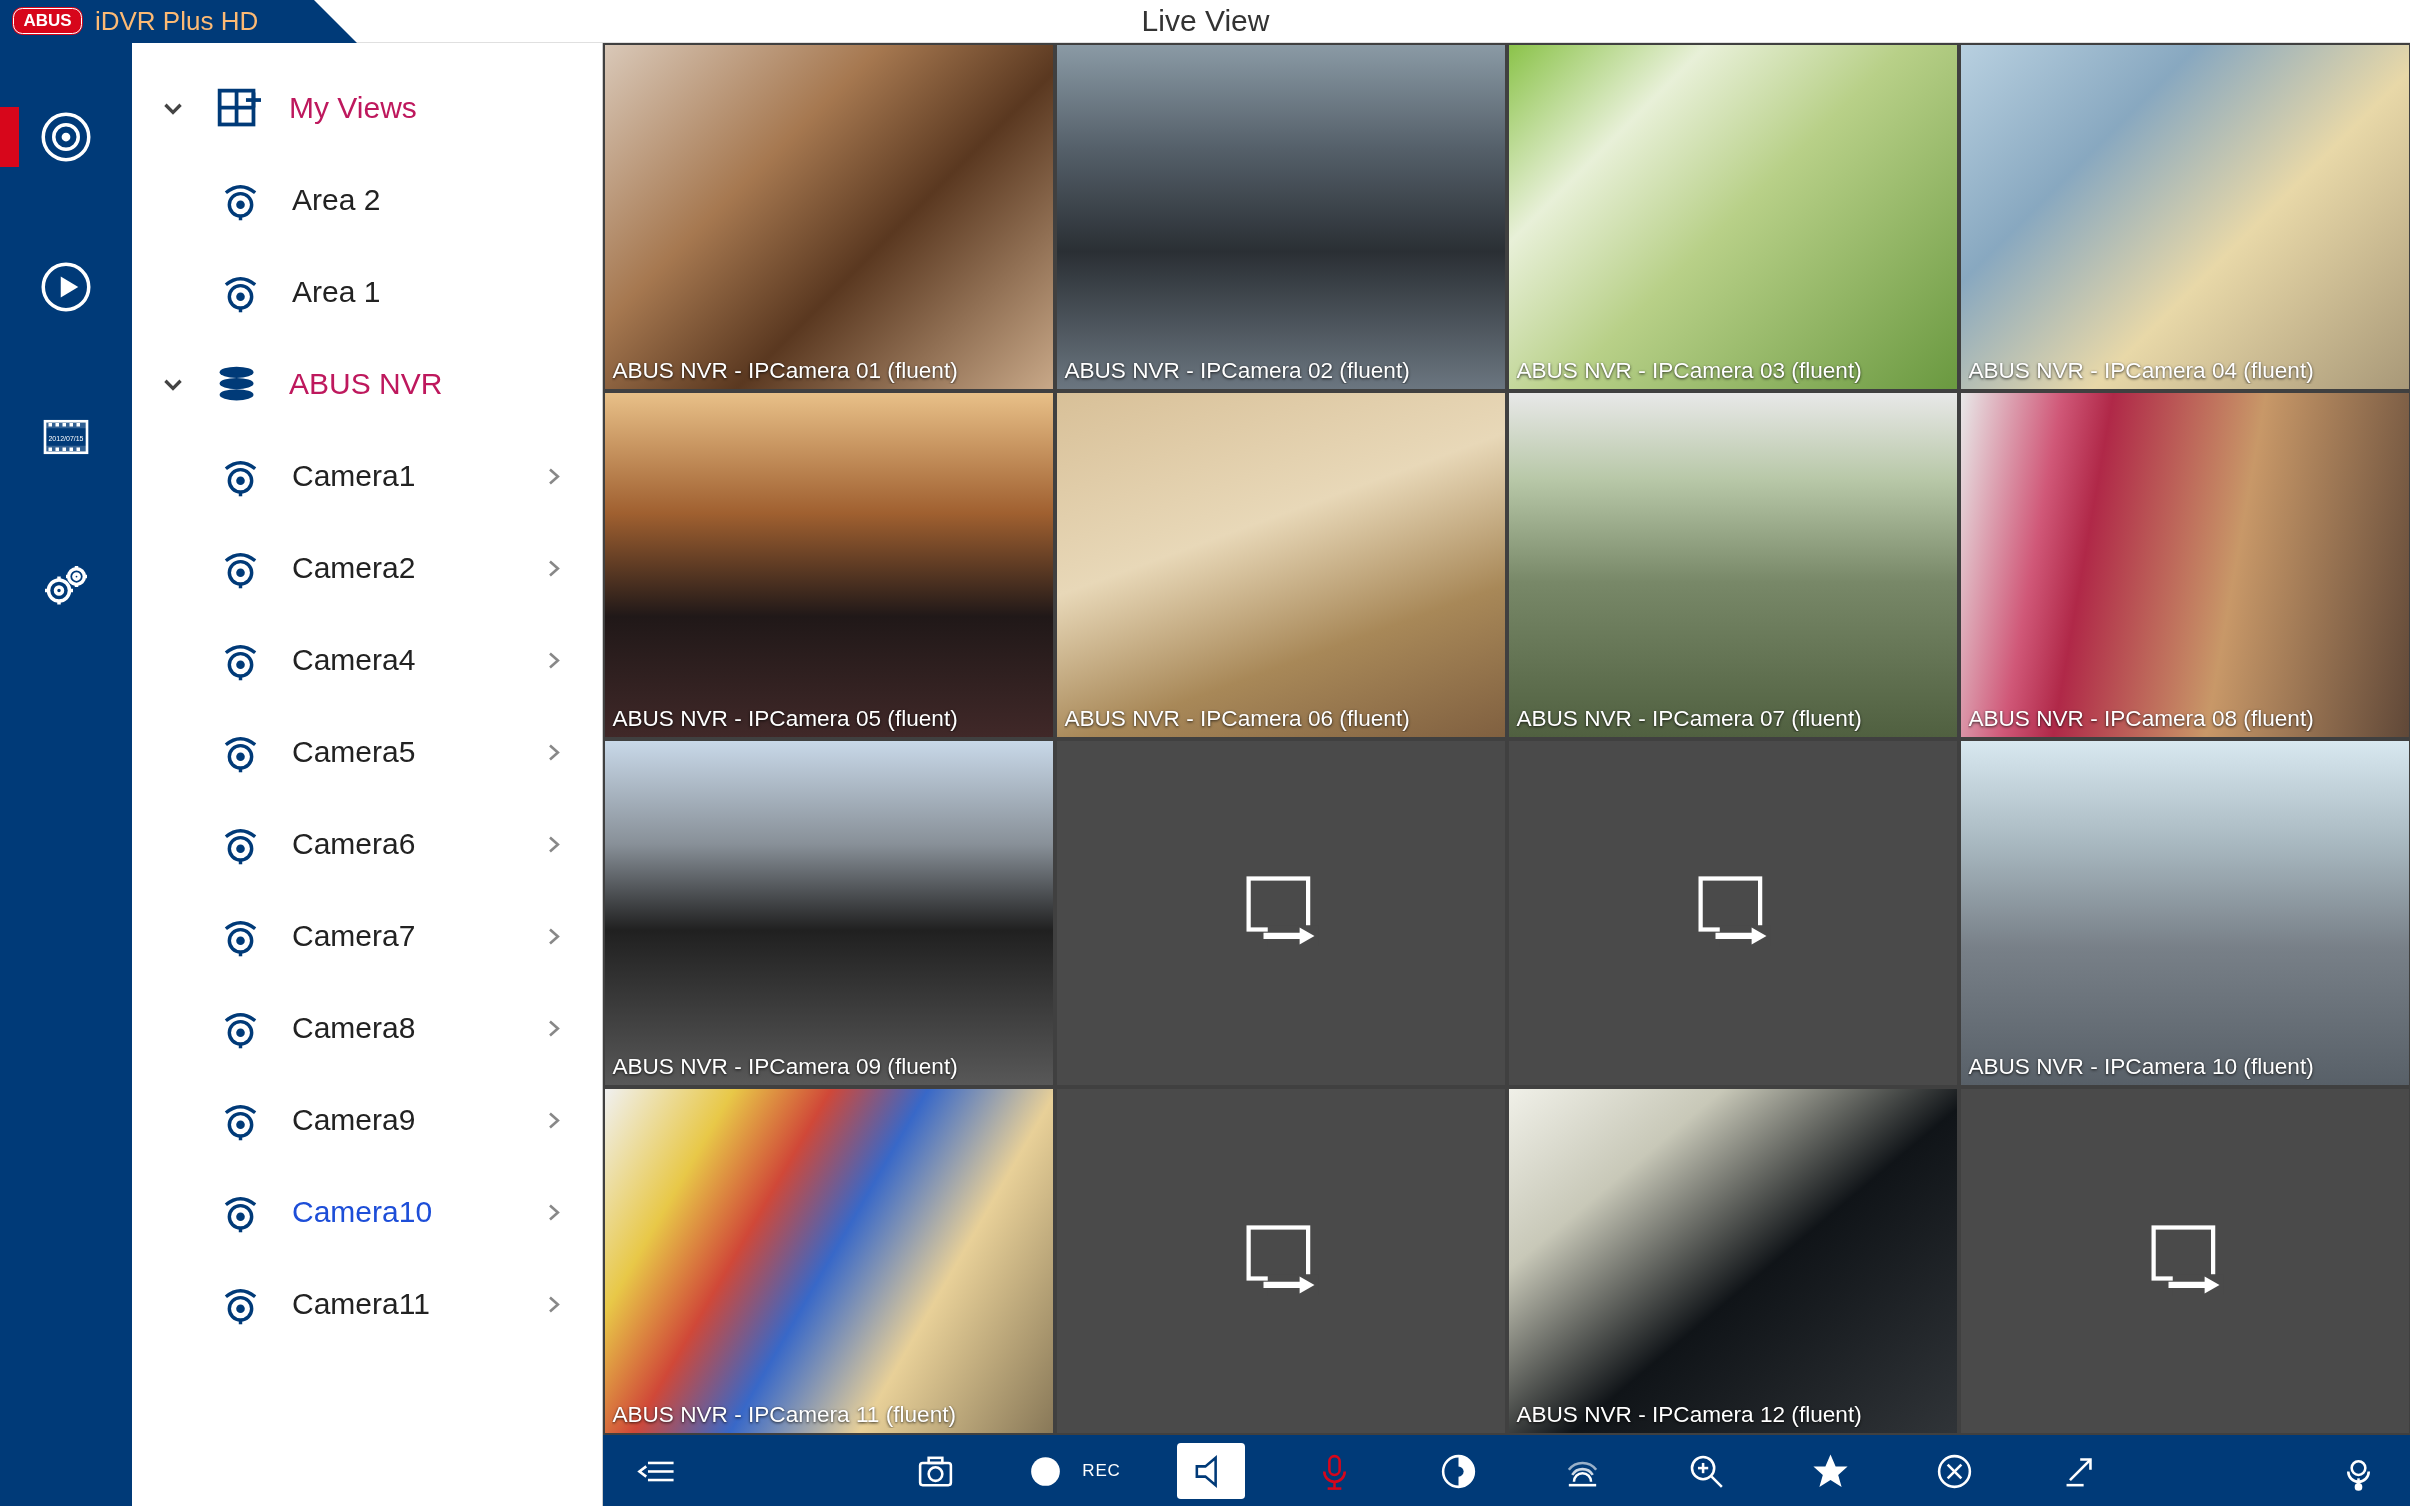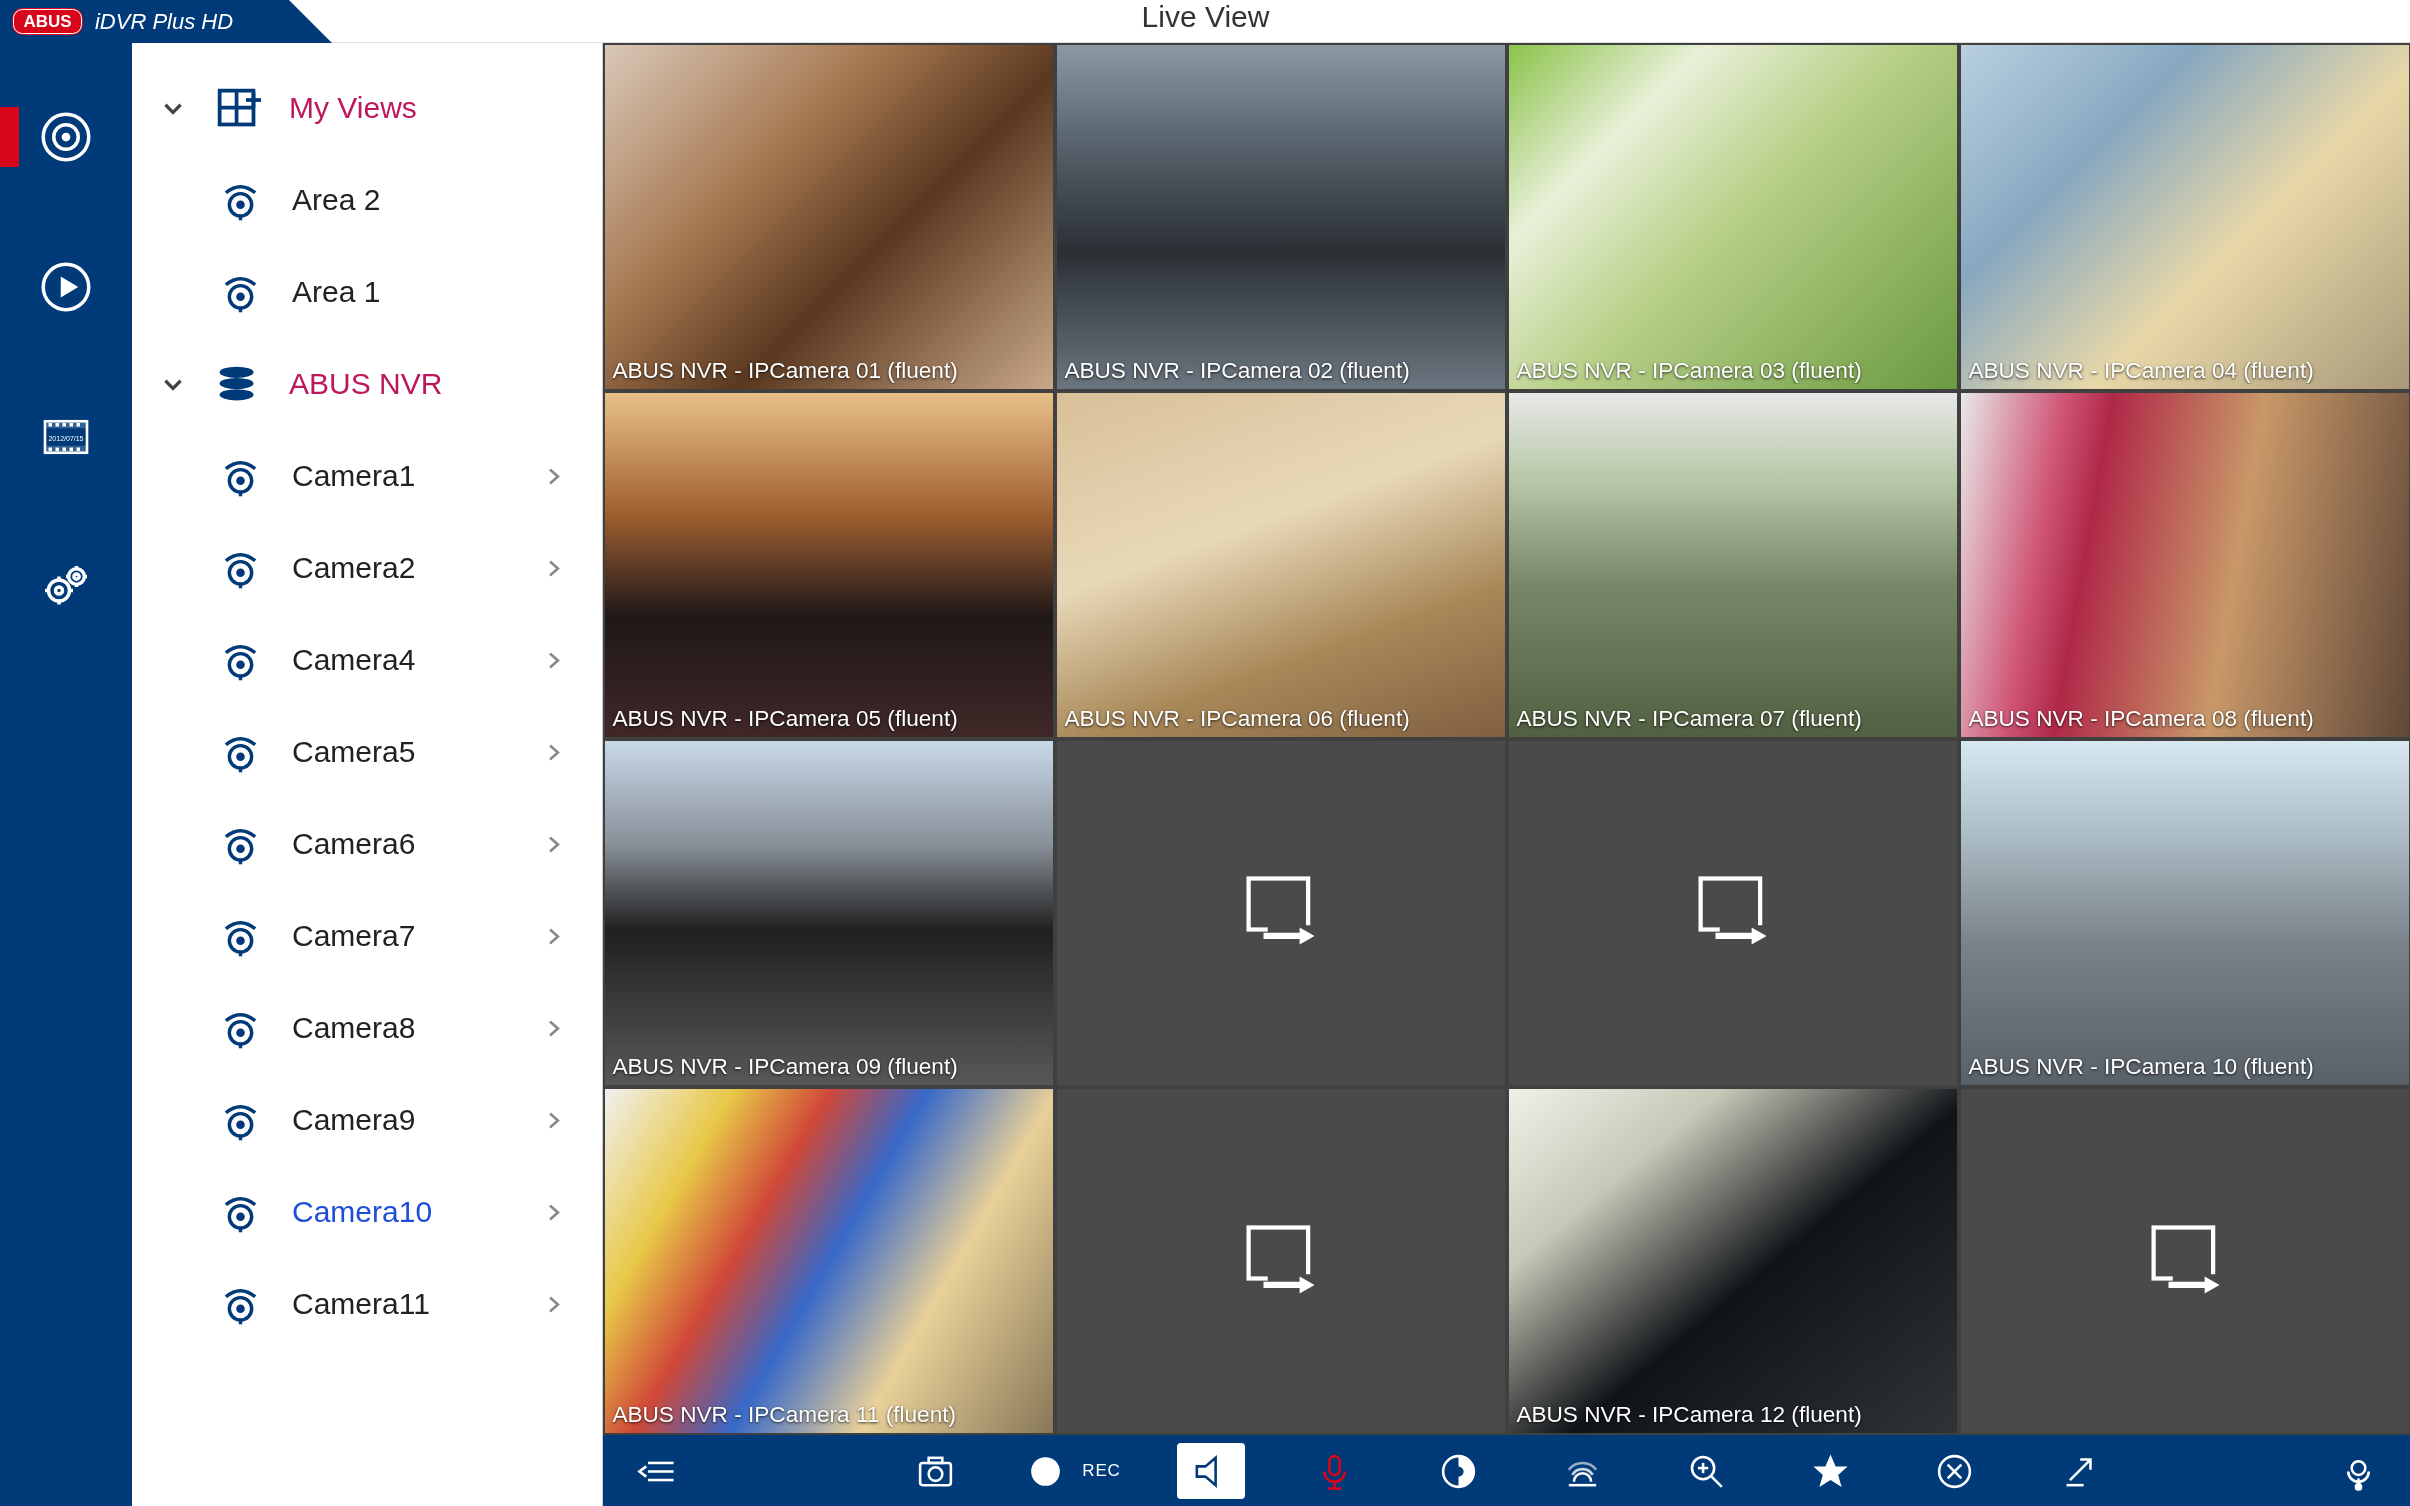--- a/index.html
+++ b/index.html
@@ -1,24 +1,24 @@
 <!DOCTYPE html>
 <html style="font-size:15px"><head>
 <meta charset="utf-8">
 <style>
 * { box-sizing: border-box; margin: 0; padding: 0; }
 html, body { width: 100%; height: 100%; font-family: -apple-system, BlinkMacSystemFont, "Segoe UI", Helvetica, Arial, sans-serif; overflow: hidden; background: #fff; }
 .root { display: flex; flex-direction: column; width: 2411px; height: 1507px; transform-origin: top left; }
 
 
-.header { height: 43px; background: #fff; display: flex; align-items: flex-start; position: relative; border-bottom: 0.9px solid #e0e0e0; }
+.header { height: 43px; background: #fff; display: flex; align-items: center; position: relative; border-bottom: 0.9px solid #e0e0e0; }
 .brand-tab { height: 43px; background: #003a78; display: flex; align-items: center; gap: 13px; padding: 0 56px 0 13px; position: relative; }
 .brand-tab::after { content: ""; position: absolute; right: -43px; top: 0; width: 0; height: 0; border-top: 43px solid transparent; border-left: 43px solid #003a78; }
 .brand-badge { background: #d7061b; color: #fff; font-size: 17px; font-weight: bold; padding: 1.9px 9.4px; border-radius: 9.4px; border: 1.9px solid #fff; box-shadow: 0 0 0 0.9px #d7061b; }
-.brand-name { color: #ffffff; font-size: 22px; font-style: italic; font-weight: 500; }
+.brand-name { color: #fdba74; font-size: 26px; font-weight: 500; }
 .header-title { position: absolute; left: 50%; transform: translateX(-50%); font-size: 30px; color: #333; font-weight: 400; }
 
 
 .body { flex: 1; display: flex; min-height: 0; }
 
 
 .rail { width: 132px; background: #003a78; display: flex; flex-direction: column; align-items: center; padding-top: 56px; gap: 75px; position: relative; }
 .rail-item { width: 100%; display: flex; align-items: center; justify-content: center; height: 75px; cursor: pointer; }
 .rail-item.active { position: relative; }
 .rail-item.active::before { content: ""; position: absolute; left: 0; top: 7.5px; bottom: 7.5px; width: 19px; background: #d7061b; }

